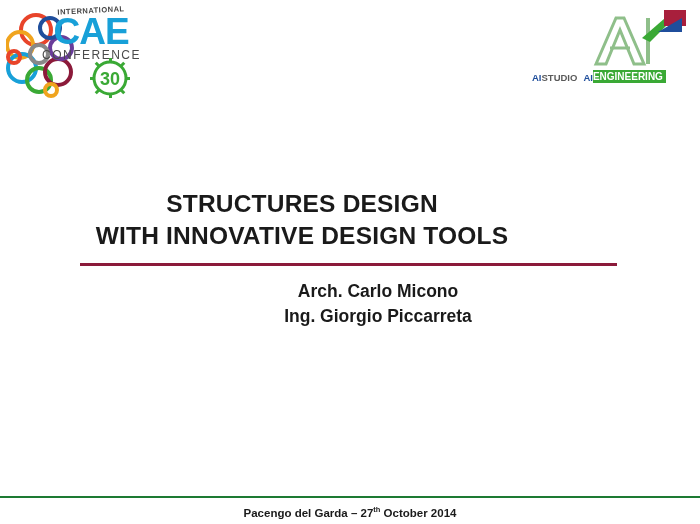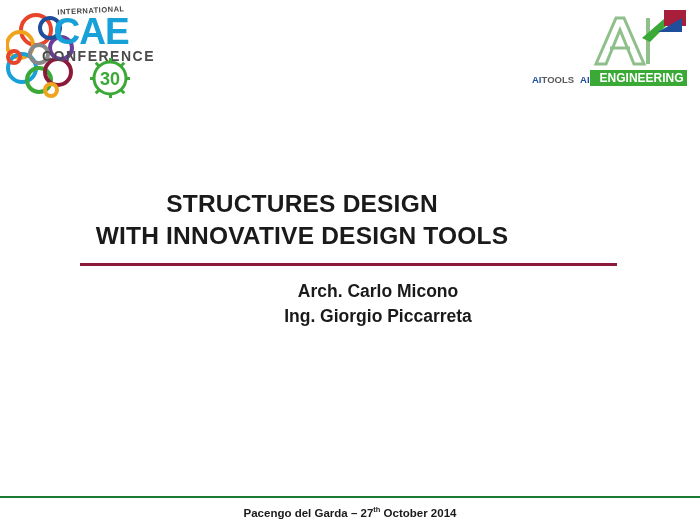--- a/index.html
+++ b/index.html
@@ -53,22 +53,22 @@
   }
   .cae-big {
     font-family: Liberation Sans, sans-serif;
     font-size: 37px;
     font-weight: bold;
     color: #18a0d8;
     line-height: 0.95;
     letter-spacing: -1px;
   }
   .cae-conf {
-    font-size: 14px;
-    font-weight: bold;
+    font-size: 12px;
+    font-weight: normal;
     color: #4a4a4a;
     letter-spacing: 1.5px;
     margin-top: -1px;
   }
   .cae-30 {
     position: absolute;
     left: 82px;
     top: 52px;
     width: 44px;
     height: 44px;
@@ -100,23 +100,23 @@
     letter-spacing: 0px;
     white-space: nowrap;
   }
   .rl-ai1 { color: #1f4e9c; }
   .rl-studio { color: #5a5a5a; }
   .rl-ai2 { color: #1f4e9c; margin-left: 6px; }
   .rl-engbox {
     display: inline-block;
     background: #3aa935;
     color: #ffffff;
-    font-size: 12px;
-    font-weight: bold;
-    padding: 1px 3px 1px 10px;
+    font-size: 10px;
+    font-weight: bold;
+    padding: 1px 3px 1px 0;
     letter-spacing: 0px;
     vertical-align: 1px;
   }
 
   
   .title-wrap {
     position: absolute;
     left: 0;
     top: 188px;
     width: 604px;
@@ -222,21 +222,21 @@
   <div class="right-logo">
     <svg class="rl-mark" viewBox="0 0 104 60">
       <path d="M10 56 L30 10 L38 10 L58 56 L48 56 L34 22 L20 56 Z" fill="none" stroke="#8fbf8a" stroke-width="3"></path>
       <path d="M24 40 L44 40" stroke="#8fbf8a" stroke-width="3" fill="none"></path>
       <path d="M62 10 L62 56" stroke="#8fbf8a" stroke-width="4" fill="none"></path>
       <path d="M56 30 L86 4 L94 4 L64 34 Z" fill="#3aa935"></path>
       <path d="M78 2 L100 2 L100 18 L78 18 Z" fill="#a81f3c"></path>
       <path d="M72 24 L96 10 L96 24 Z" fill="#1f4e9c"></path>
     </svg>
     <div class="rl-caption">
-      <span class="rl-ai1">AI</span><span class="rl-studio">TOOLS</span><span class="rl-ai2">AI</span><span class="rl-engbox">ENGINEERING</span>
+      <span class="rl-ai1">AI</span><span class="rl-studio">STUDIO</span><span class="rl-ai2">AI</span><span class="rl-engbox">ENGINEERING</span>
     </div>
   </div>
 
   <div class="title-wrap">
     <div class="title-line">STRUCTURES DESIGN</div>
     <div class="title-line">WITH INNOVATIVE DESIGN TOOLS</div>
   </div>
   <div class="title-rule"></div>
 
   <div class="authors">

